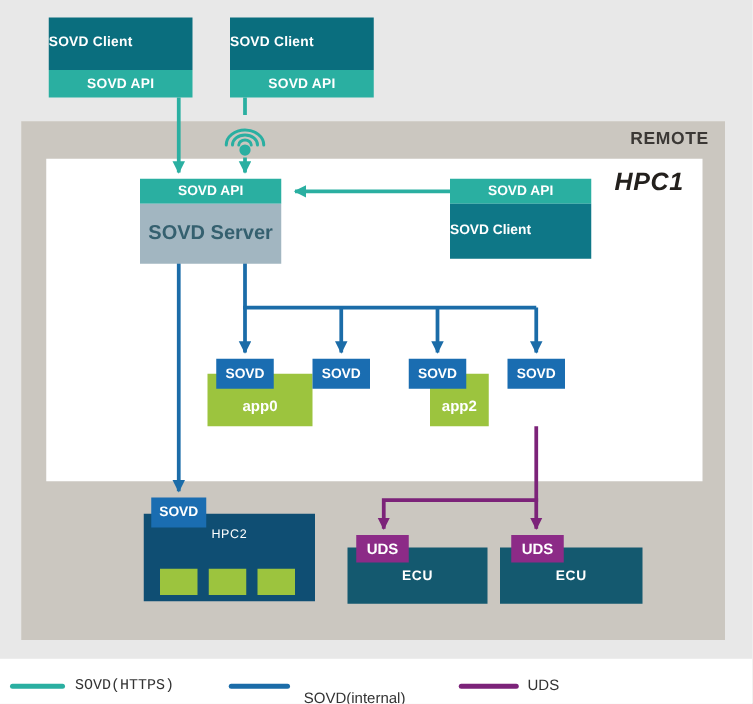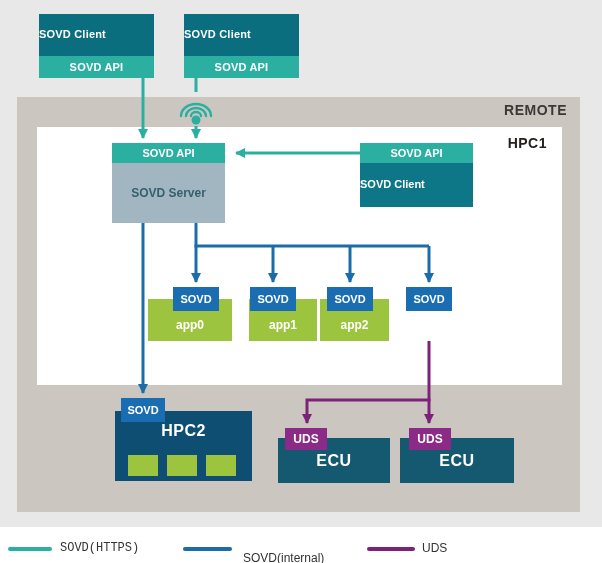--- a/index.html
+++ b/index.html
@@ -7,60 +7,60 @@
     position:relative;width:602px;height:563px;overflow:hidden;
     font-family:"Liberation Sans",sans-serif;
     -webkit-font-smoothing:antialiased;
   }
   .abs{position:absolute;}
   
   .page-bg{left:0;top:0;width:602px;height:527px;background:var(--page-gray);}
   .vehicle-box{left:17px;top:97px;width:563px;height:415px;background:var(--vehicle-gray);z-index:1;}
   .vehicle-label{right:13px;top:5px;font-size:14px;font-weight:bold;color:#3b3835;letter-spacing:.5px;}
   .hpc1-box{left:37px;top:127px;width:525px;height:258px;background:#ffffff;z-index:1;}
-  .hpc1-label{right:15px;top:8px;font-size:14px;font-weight:bold;color:#23201d;letter-spacing:.5px;}
+  .hpc1-label{right:15px;top:8px;font-size:20px;font-weight:bold;color:#23201d;letter-spacing:.5px;font-style:italic;}
   
   svg.wires{left:0;top:0;width:602px;height:563px;z-index:2;}
   .wire{fill:none;stroke-width:3px;}
   .wire.teal{stroke:var(--teal);}
   .wire.blue{stroke:var(--blue);}
   .wire.purple{stroke:var(--purple-line);}
   .head-teal{fill:var(--teal);}
   .head-blue{fill:var(--blue);}
   .head-purple{fill:var(--purple-line);}
   .client{width:115px;z-index:3;}
   .client .title{background:var(--dark-teal);color:#fff;font-size:11px;font-weight:bold;
     height:42px;display:flex;flex-direction:column;justify-content:center;line-height:1.4;letter-spacing:.2px;}
   .client .api{background:var(--teal);color:#fff;font-size:11px;font-weight:bold;height:22px;
     display:flex;align-items:center;justify-content:center;letter-spacing:.2px;}
   .proximity{left:39px;top:14px;}
   .remote{left:184px;top:14px;}
   .server{left:112px;top:143px;width:113px;z-index:3;}
   .server .api{background:var(--teal);color:#fff;font-size:11px;font-weight:bold;height:20px;
     display:flex;align-items:center;justify-content:center;}
-  .server .body{background:var(--server-gray);color:var(--server-text);font-size:12px;font-weight:bold;height:60px;
+  .server .body{background:var(--server-gray);color:var(--server-text);font-size:16px;font-weight:bold;height:48px;
     display:flex;align-items:center;justify-content:center;}
   .invehicle{left:360px;top:143px;width:113px;z-index:3;}
   .invehicle .api{background:var(--teal);color:#fff;font-size:11px;font-weight:bold;height:20px;
     display:flex;align-items:center;justify-content:center;}
   .invehicle .body{background:var(--teal-body);color:#fff;font-size:11px;font-weight:bold;height:44px;
     display:flex;flex-direction:column;justify-content:center;line-height:1.4;}
   
   .tab{position:absolute;z-index:4;color:#fff;font-weight:bold;display:flex;align-items:center;justify-content:center;}
   .sovd-tab{background:var(--tab-blue);width:46px;height:24px;font-size:11px;top:287px;}
   .green-box{position:absolute;z-index:3;background:var(--green);top:299px;height:42px;color:#fff;
     font-size:12px;font-weight:bold;display:flex;align-items:flex-end;justify-content:center;padding-bottom:9px;box-sizing:border-box;}
   
   .hpc2-tab{left:121px;top:398px;width:44px;height:24px;background:var(--tab-blue);font-size:11px;z-index:4;}
   .hpc2-box{left:115px;top:411px;width:137px;height:70px;background:var(--hpc2-blue);z-index:3;}
-  .hpc2-label{width:100%;top:11px;text-align:center;font-size:16px;font-weight:bold;color:#fff;letter-spacing:.5px;}
+  .hpc2-label{width:100%;top:11px;text-align:center;font-size:10px;font-weight:normal;color:#fff;letter-spacing:.5px;}
   .hpc2-sq{position:absolute;top:44px;width:30px;height:21px;background:var(--green);}
   
   .uds-tab{top:428px;width:42px;height:22px;background:var(--purple-tab);font-size:12px;z-index:4;}
-  .ecu-box{top:438px;height:45px;background:var(--ecu-blue);z-index:3;color:#fff;font-size:16px;font-weight:bold;
+  .ecu-box{top:438px;height:45px;background:var(--ecu-blue);z-index:3;color:#fff;font-size:11px;font-weight:bold;
     display:flex;align-items:center;justify-content:center;letter-spacing:.5px;}
   
   .wifi{left:178px;top:93px;width:36px;height:33px;z-index:3;}
   .wifi path{fill:none;stroke:var(--teal);stroke-width:2.4;stroke-linecap:round;}
   .wifi circle{fill:var(--teal);}
   
   .legend-swatch{position:absolute;height:4px;top:547px;border-radius:2px;}
   .legend-label{position:absolute;top:541px;font-size:12px;color:#333;}
 </style>
 </head>
@@ -132,27 +132,26 @@
   </div>
 
   <div class="abs invehicle">
     <div class="api">SOVD API</div>
     <div class="body">
       <span>SOVD Client</span>
     </div>
   </div>
 
   <div class="tab sovd-tab" style="left:173px;">SOVD</div>
-  <div class="green-box" style="left:148px;width:84px;">app0</div>
+  <div class="green-box" style="left:166px;width:84px;">app0</div>
 
   <div class="tab sovd-tab" style="left:250px;">SOVD</div>
-  <div class="green-box" style="left:249px;width:68px;">app1</div>
 
   <div class="tab sovd-tab" style="left:327px;">SOVD</div>
-  <div class="green-box" style="left:320px;width:69px;">app2</div>
+  <div class="green-box" style="left:344px;width:47px;">app2</div>
 
   <div class="tab sovd-tab" style="left:406px;">SOVD</div>
 
   <div class="tab hpc2-tab abs">SOVD</div>
   <div class="abs hpc2-box">
     <div class="abs hpc2-label">HPC2</div>
     <div class="hpc2-sq" style="left:13px;"></div>
     <div class="hpc2-sq" style="left:52px;"></div>
     <div class="hpc2-sq" style="left:91px;"></div>
   </div>

